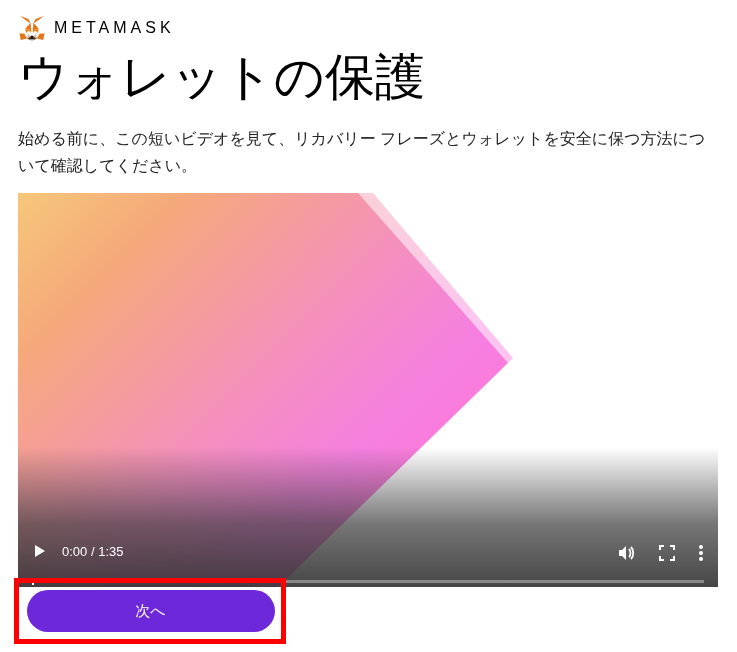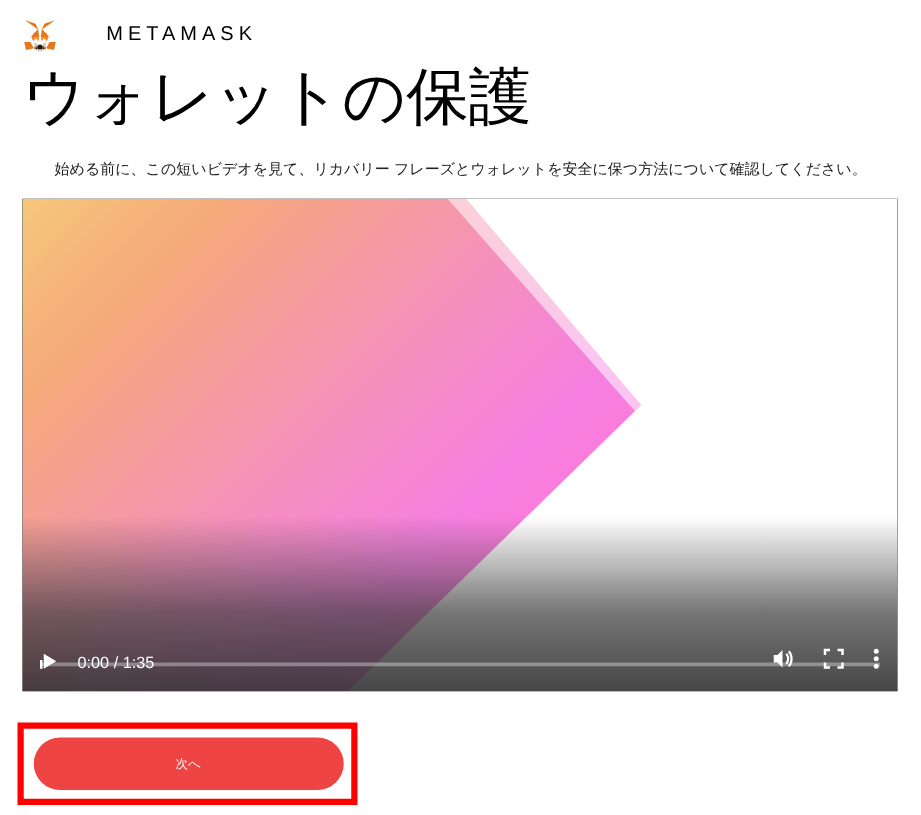--- a/index.html
+++ b/index.html
@@ -20,34 +20,32 @@
   .fox {
     width: 28px;
     height: 28px;
     flex-shrink: 0;
   }
   .brand {
     font-size: 16px;
     letter-spacing: 4px;
     font-weight: 400;
     color: #000;
-    margin-left: 31px;
   }
   .title {
     font-size: 50px;
     font-weight: 400;
     padding: 0 18px 14px 18px;
     color: #000;
   }
   .desc {
-    font-size: 12px;
+    font-size: 16px;
     line-height: 1.7;
     padding: 0 18px 14px 18px;
     color: #222;
-    text-align: center;
   }
   .video-wrap {
     margin: 0 18px;
     width: 700px;
     height: 394px;
     background: #000;
     position: relative;
     overflow: hidden;
   }
   .video-bg {
@@ -61,24 +59,24 @@
     width: 100%; height: 100%;
   }
   .video-fade {
     position: absolute;
     left: 0; right: 0; bottom: 0;
     height: 140px;
     background: linear-gradient(to bottom, rgba(0,0,0,0) 0%, rgba(60,60,60,0.7) 55%, rgba(50,50,50,0.9) 100%);
   }
   .controls {
     position: absolute;
-    left: 0; right: 0; bottom: 16px;
+    left: 0; right: 0; bottom: 0;
     height: 44px;
     display: flex;
-    align-items: flex-end;
+    align-items: flex-start;
     padding: 0 14px;
     color: #fff;
     font-size: 13px;
   }
   .controls .left { display: flex; align-items: center; gap: 14px; }
   .controls .right { margin-left: auto; display: flex; align-items: center; gap: 22px; }
   .play-icon svg, .vol-icon svg, .fs-icon svg, .more-icon svg { display: block; }
   .progress-bar {
     position: absolute;
     left: 14px; right: 14px; bottom: 4px;
@@ -103,25 +101,25 @@
     top: 582px;
     width: 265px;
     height: 58px;
     display: flex;
     align-items: center;
     justify-content: center;
   }
   .next-btn {
     width: 248px;
     height: 42px;
-    background: #ef4444;
+    background: #6d28d9;
     color: #fff;
     border: none;
     border-radius: 100px;
-    font-size: 10px;
+    font-size: 15px;
     cursor: pointer;
     display: flex;
     align-items: center;
     justify-content: center;
   }
   .hl-next {
     left: 14px;
     top: 578px;
     width: 272px;
     height: 66px;

